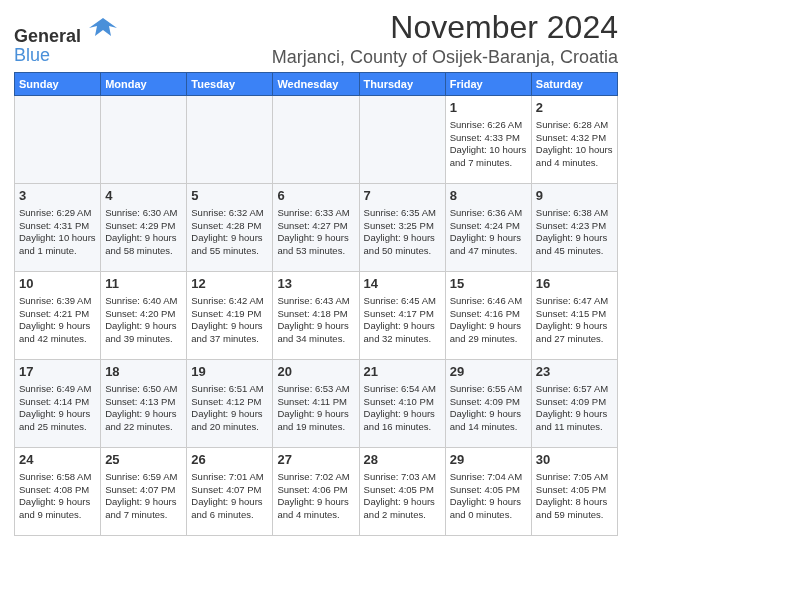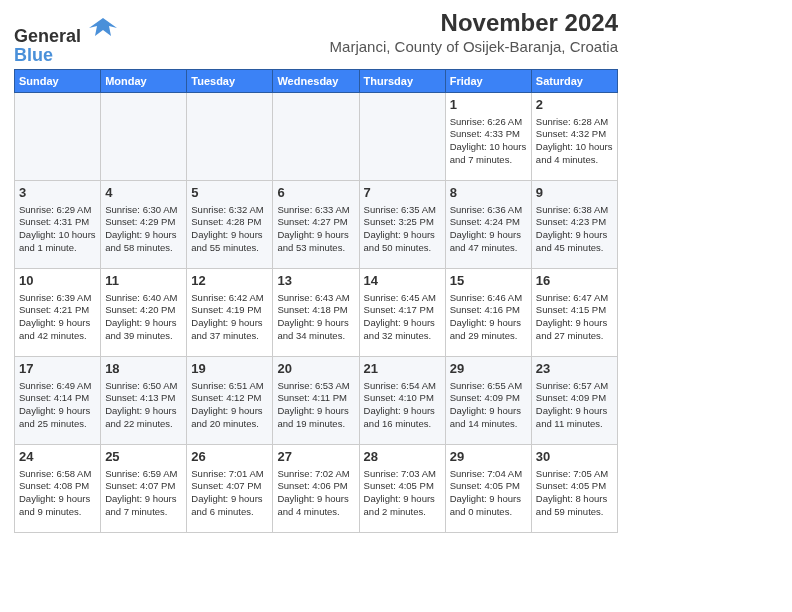--- a/index.html
+++ b/index.html
@@ -26,40 +26,40 @@
       margin-top: 4px;
     }
     .logo-text-general {
       font-size: 18px;
       font-weight: bold;
       color: #333;
       line-height: 1;
     }
     .logo-text-blue {
       font-size: 18px;
-      font-weight: bold;
+      font-weight: normal;
       color: #4a90d9;
       line-height: 1;
     }
     .logo-icon {
       width: 28px;
       height: 28px;
       margin-left: 3px;
     }
     .title-block {
       text-align: right;
     }
     .month-title {
-      font-size: 24px;
-      font-weight: bold;
+      font-size: 32px;
+      font-weight: normal;
       color: #333;
       line-height: 1.1;
     }
     .subtitle {
-      font-size: 15px;
+      font-size: 18px;
       color: #555;
       margin-top: 2px;
     }
     table {
       width: 100%;
       border-collapse: collapse;
       table-layout: fixed;
       font-size: 10px;
     }
     thead tr th {

